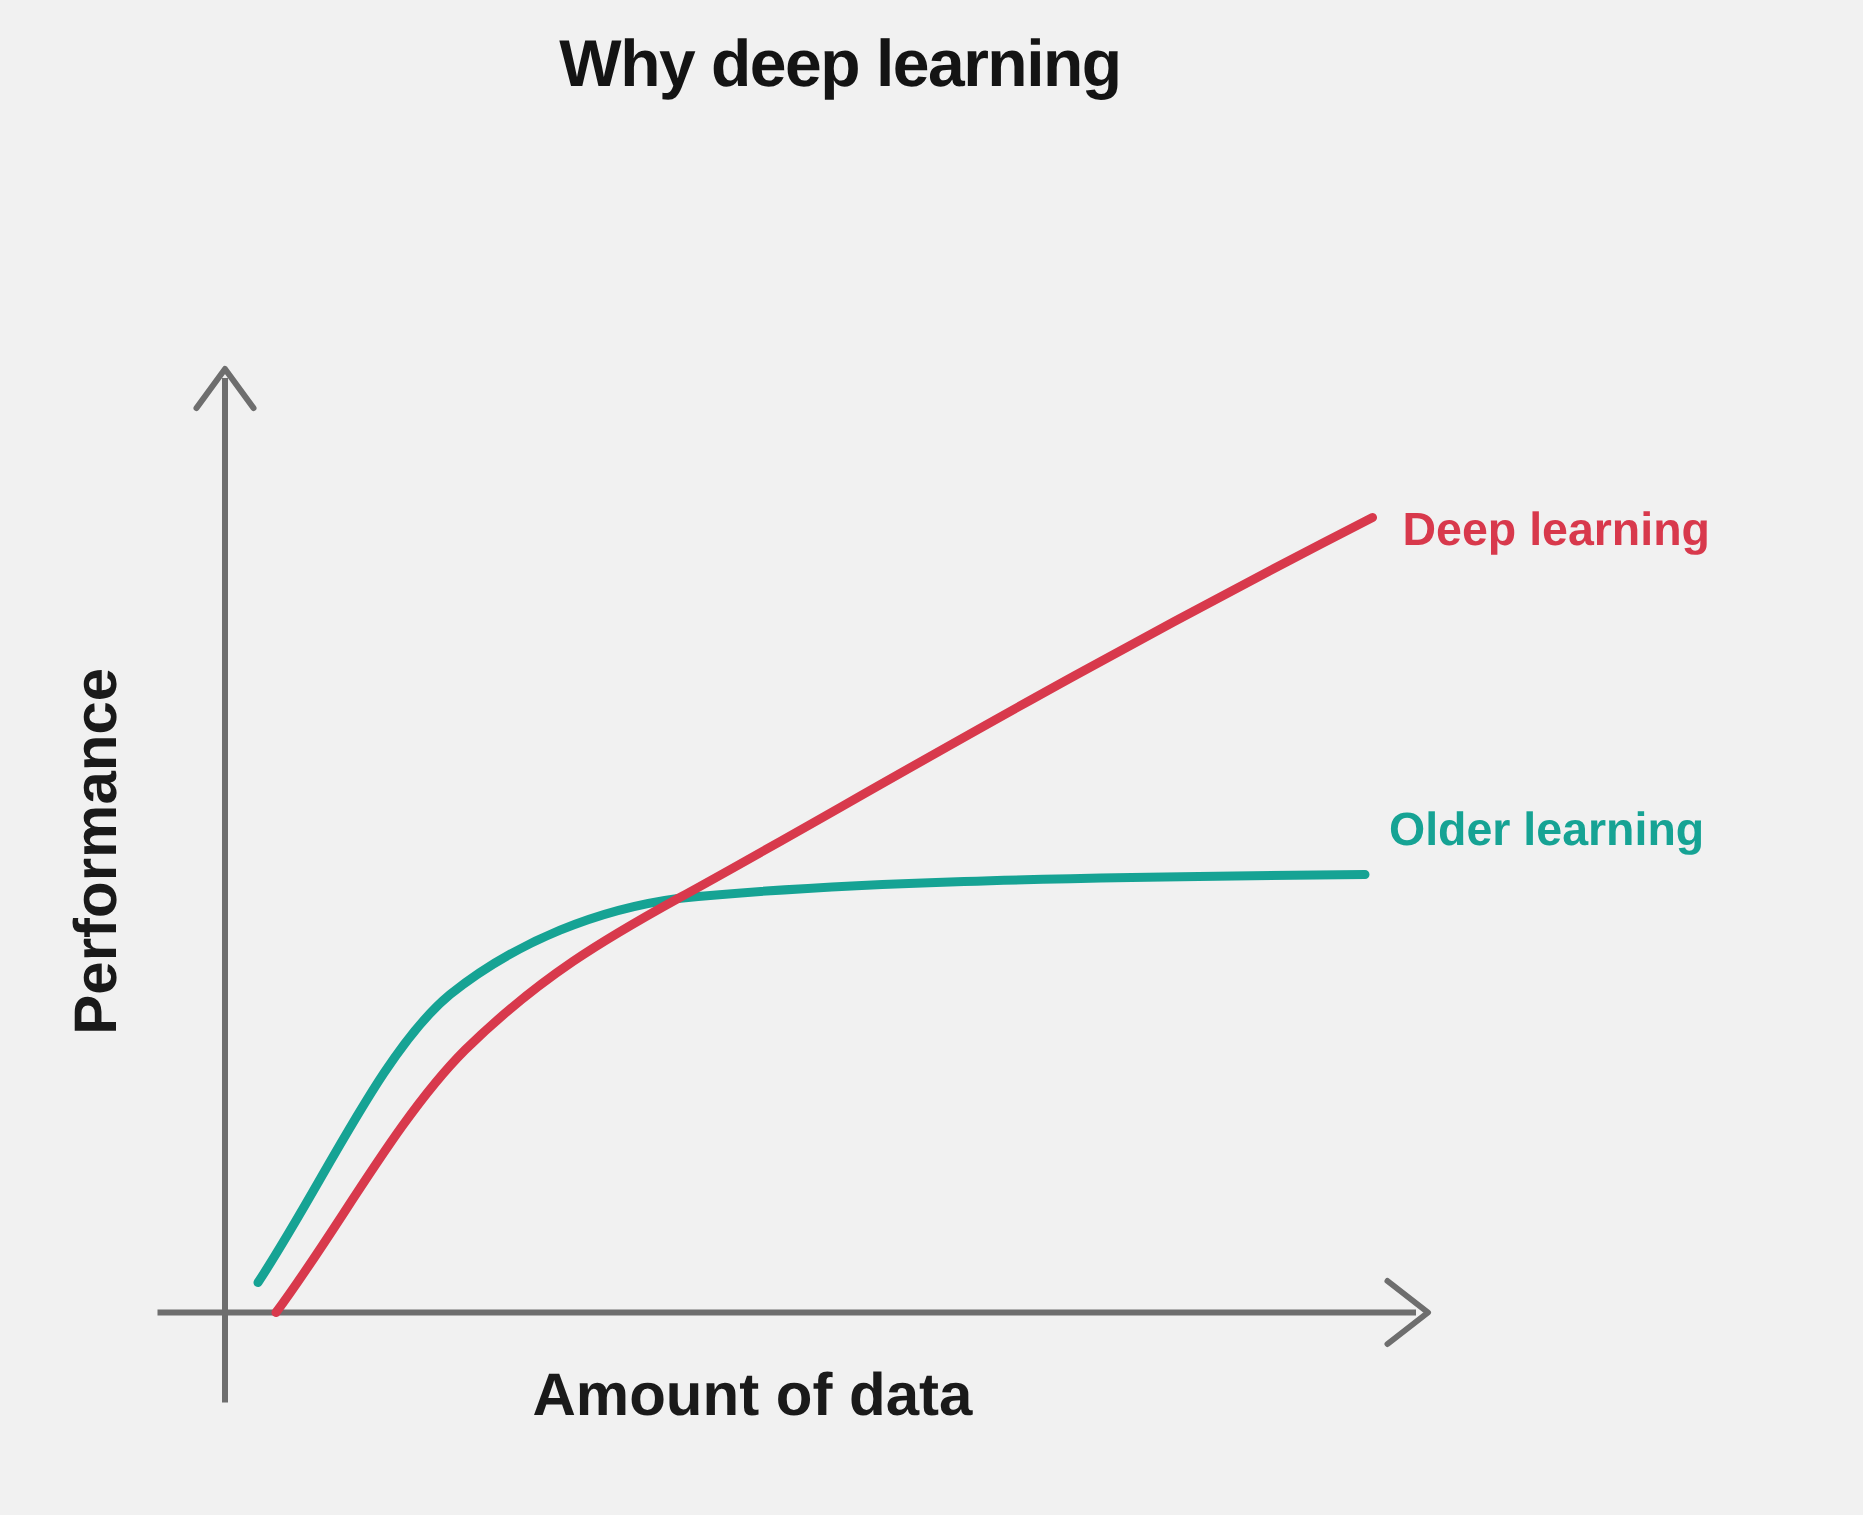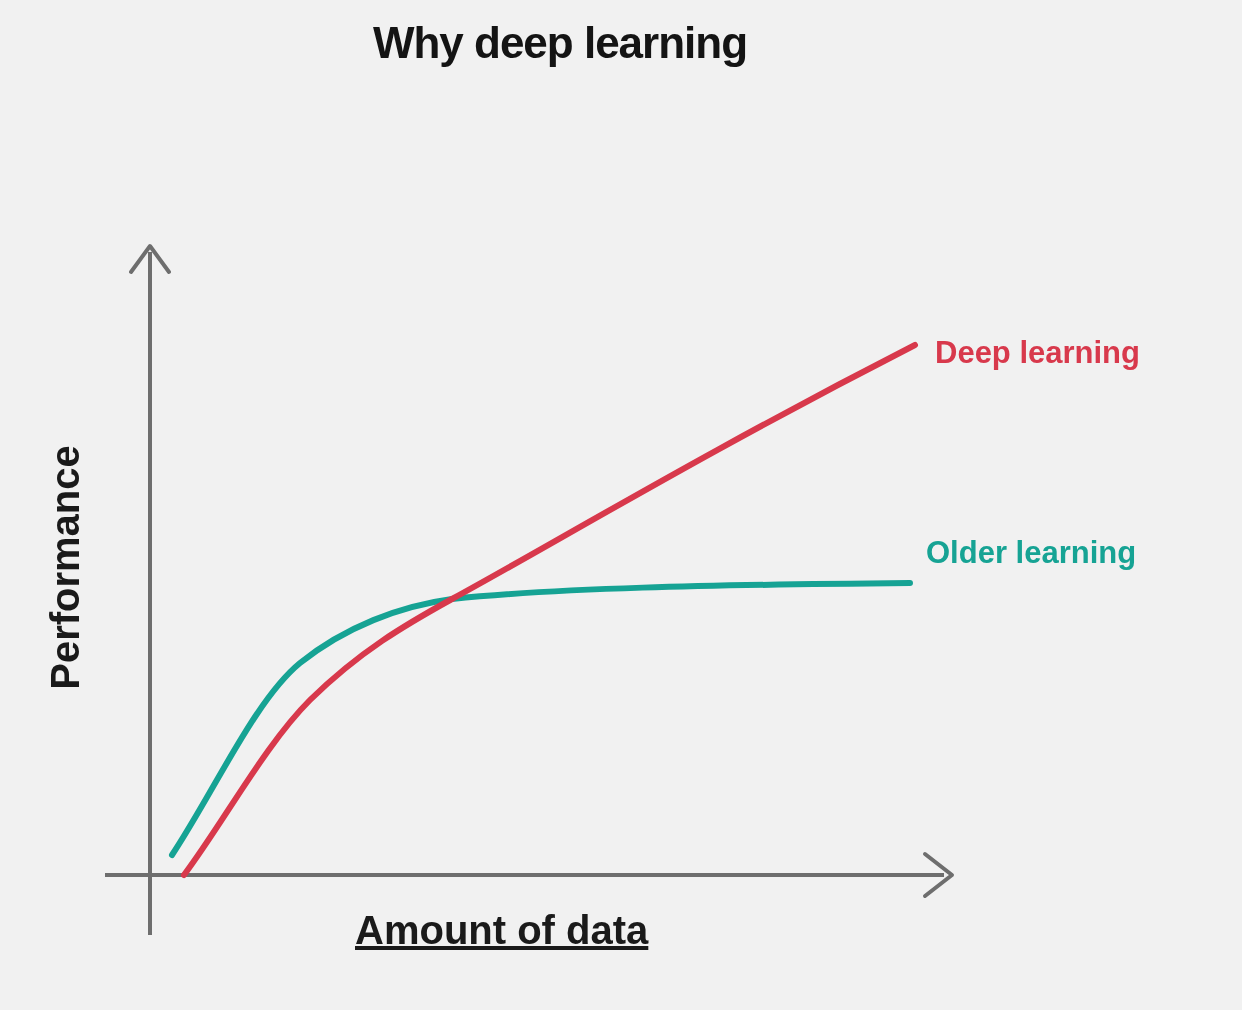--- a/index.html
+++ b/index.html
@@ -47,21 +47,20 @@
   #ylabel-perf {
     left: -65px;
     top: 545px;
     width: 260px;
     text-align: center;
     transform: rotate(-90deg);
   }
   #xlabel-data {
     left: 355px;
     top: 908px;
-    text-decoration: underline;
   }
   .series-label {
     position: absolute;
     font-size: 31px;
     font-weight: bold;
     line-height: 1.45;
     white-space: nowrap;
   }
   #label-deep {
     left: 935px;

